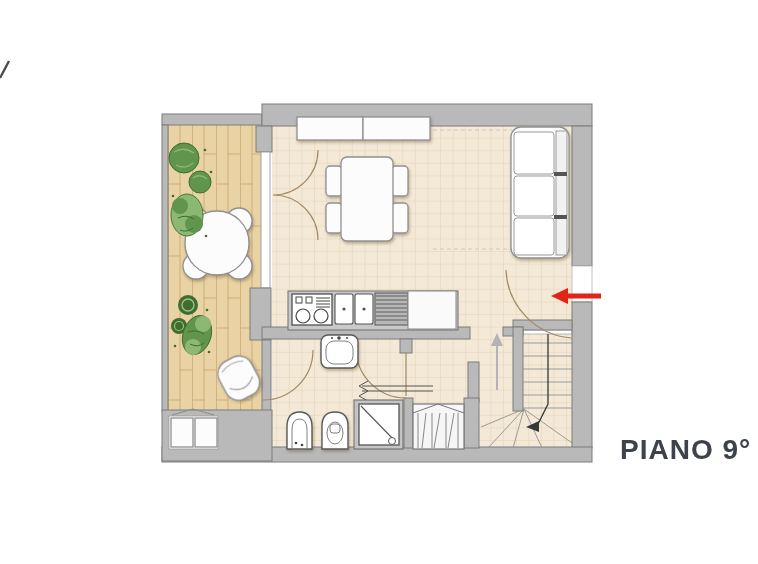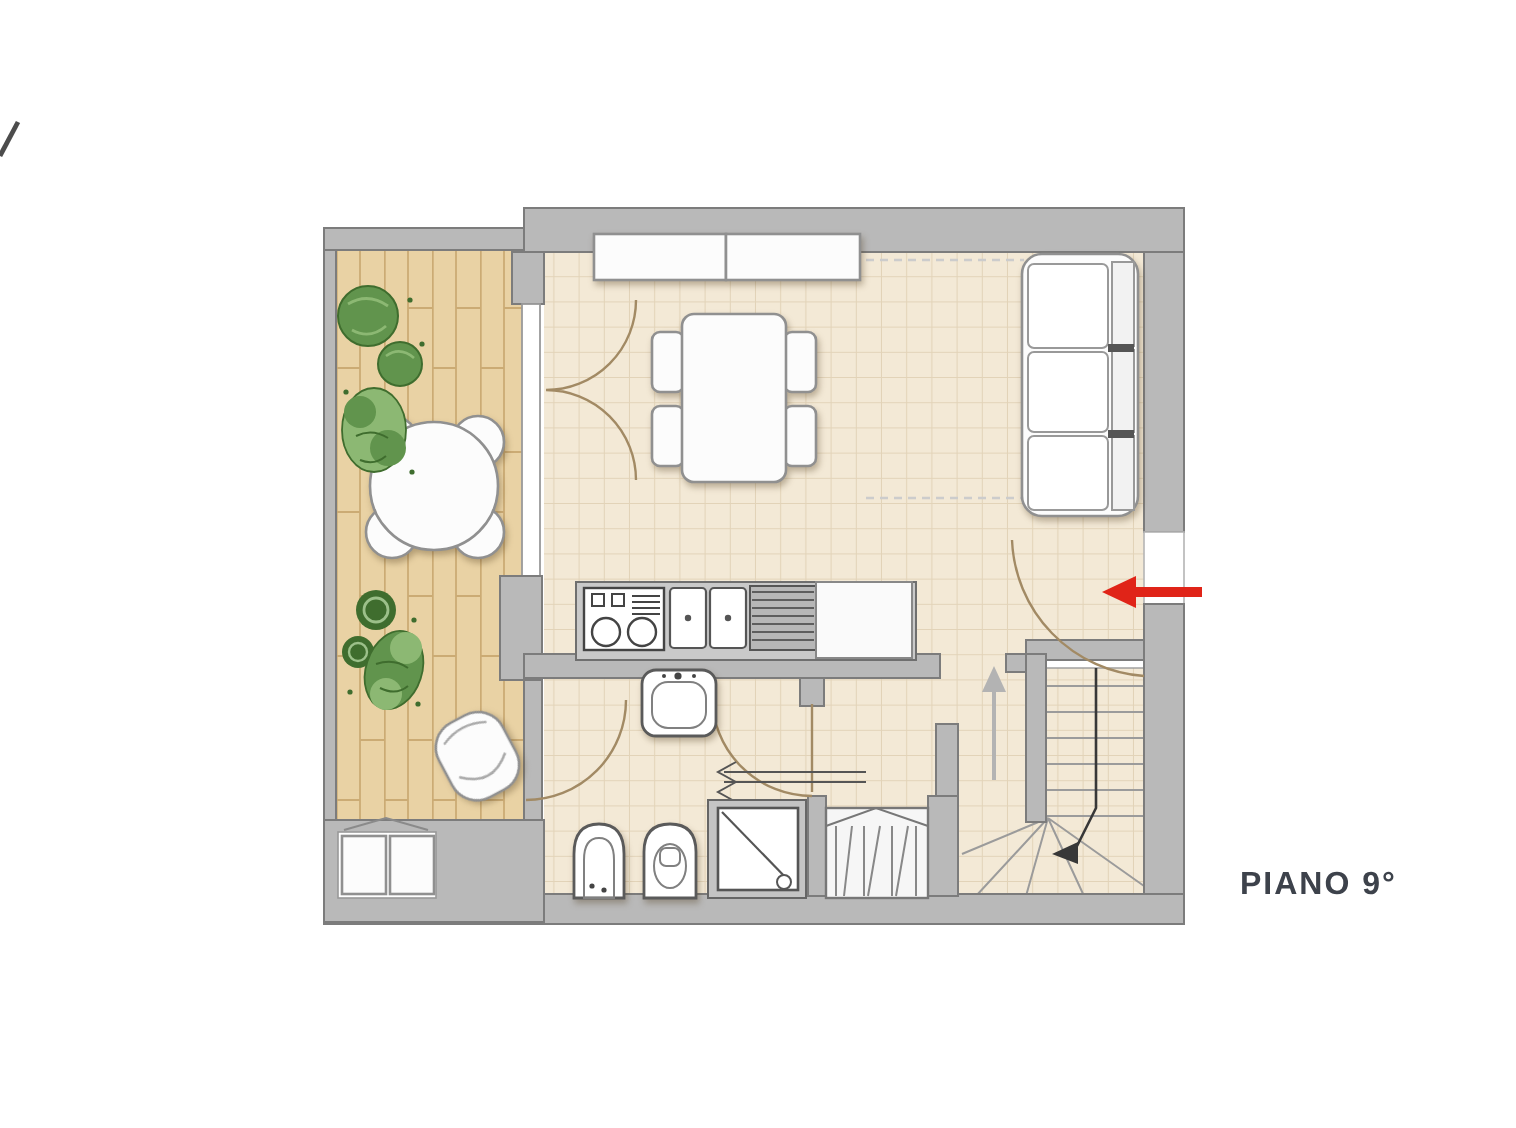--- a/index.html
+++ b/index.html
@@ -5,21 +5,21 @@
   html,body{margin:0;padding:0;}
   body{
     width:758px;height:564px;position:relative;overflow:hidden;
     background:var(--page-bg,#ffffff);
     font-family:"Liberation Sans", sans-serif;
   }
   .corner-mark{position:absolute;left:0;top:0;}
   .plan{position:absolute;left:0;top:0;}
   .floor-label{
     position:absolute;left:620px;top:434px;
-    font-size:16px;font-weight:bold;letter-spacing:1px;
+    font-size:28px;font-weight:bold;letter-spacing:1px;
     color:var(--label-color,#3d424b);
   }
   
   .w{fill:var(--wall,#b9b9b9);stroke:var(--wall-edge,#7c7c7c);stroke-width:1;}
   .opening{fill:#ffffff;stroke:#b5b5b5;stroke-width:0.8;}
   .glass{fill:#ffffff;stroke:#9a9a9a;stroke-width:0.9;}
   .furn{fill:var(--furniture-fill,#fcfcfc);stroke:var(--furniture-stroke,#909090);stroke-width:1.3;}
   .fix{fill:#ffffff;stroke:var(--fixture-stroke,#5a5a5a);stroke-width:1.4;}
   .fixline{fill:none;stroke:#808080;stroke-width:1;}
   .arc{fill:none;stroke:var(--door-arc,#a28a64);stroke-width:1.2;}

